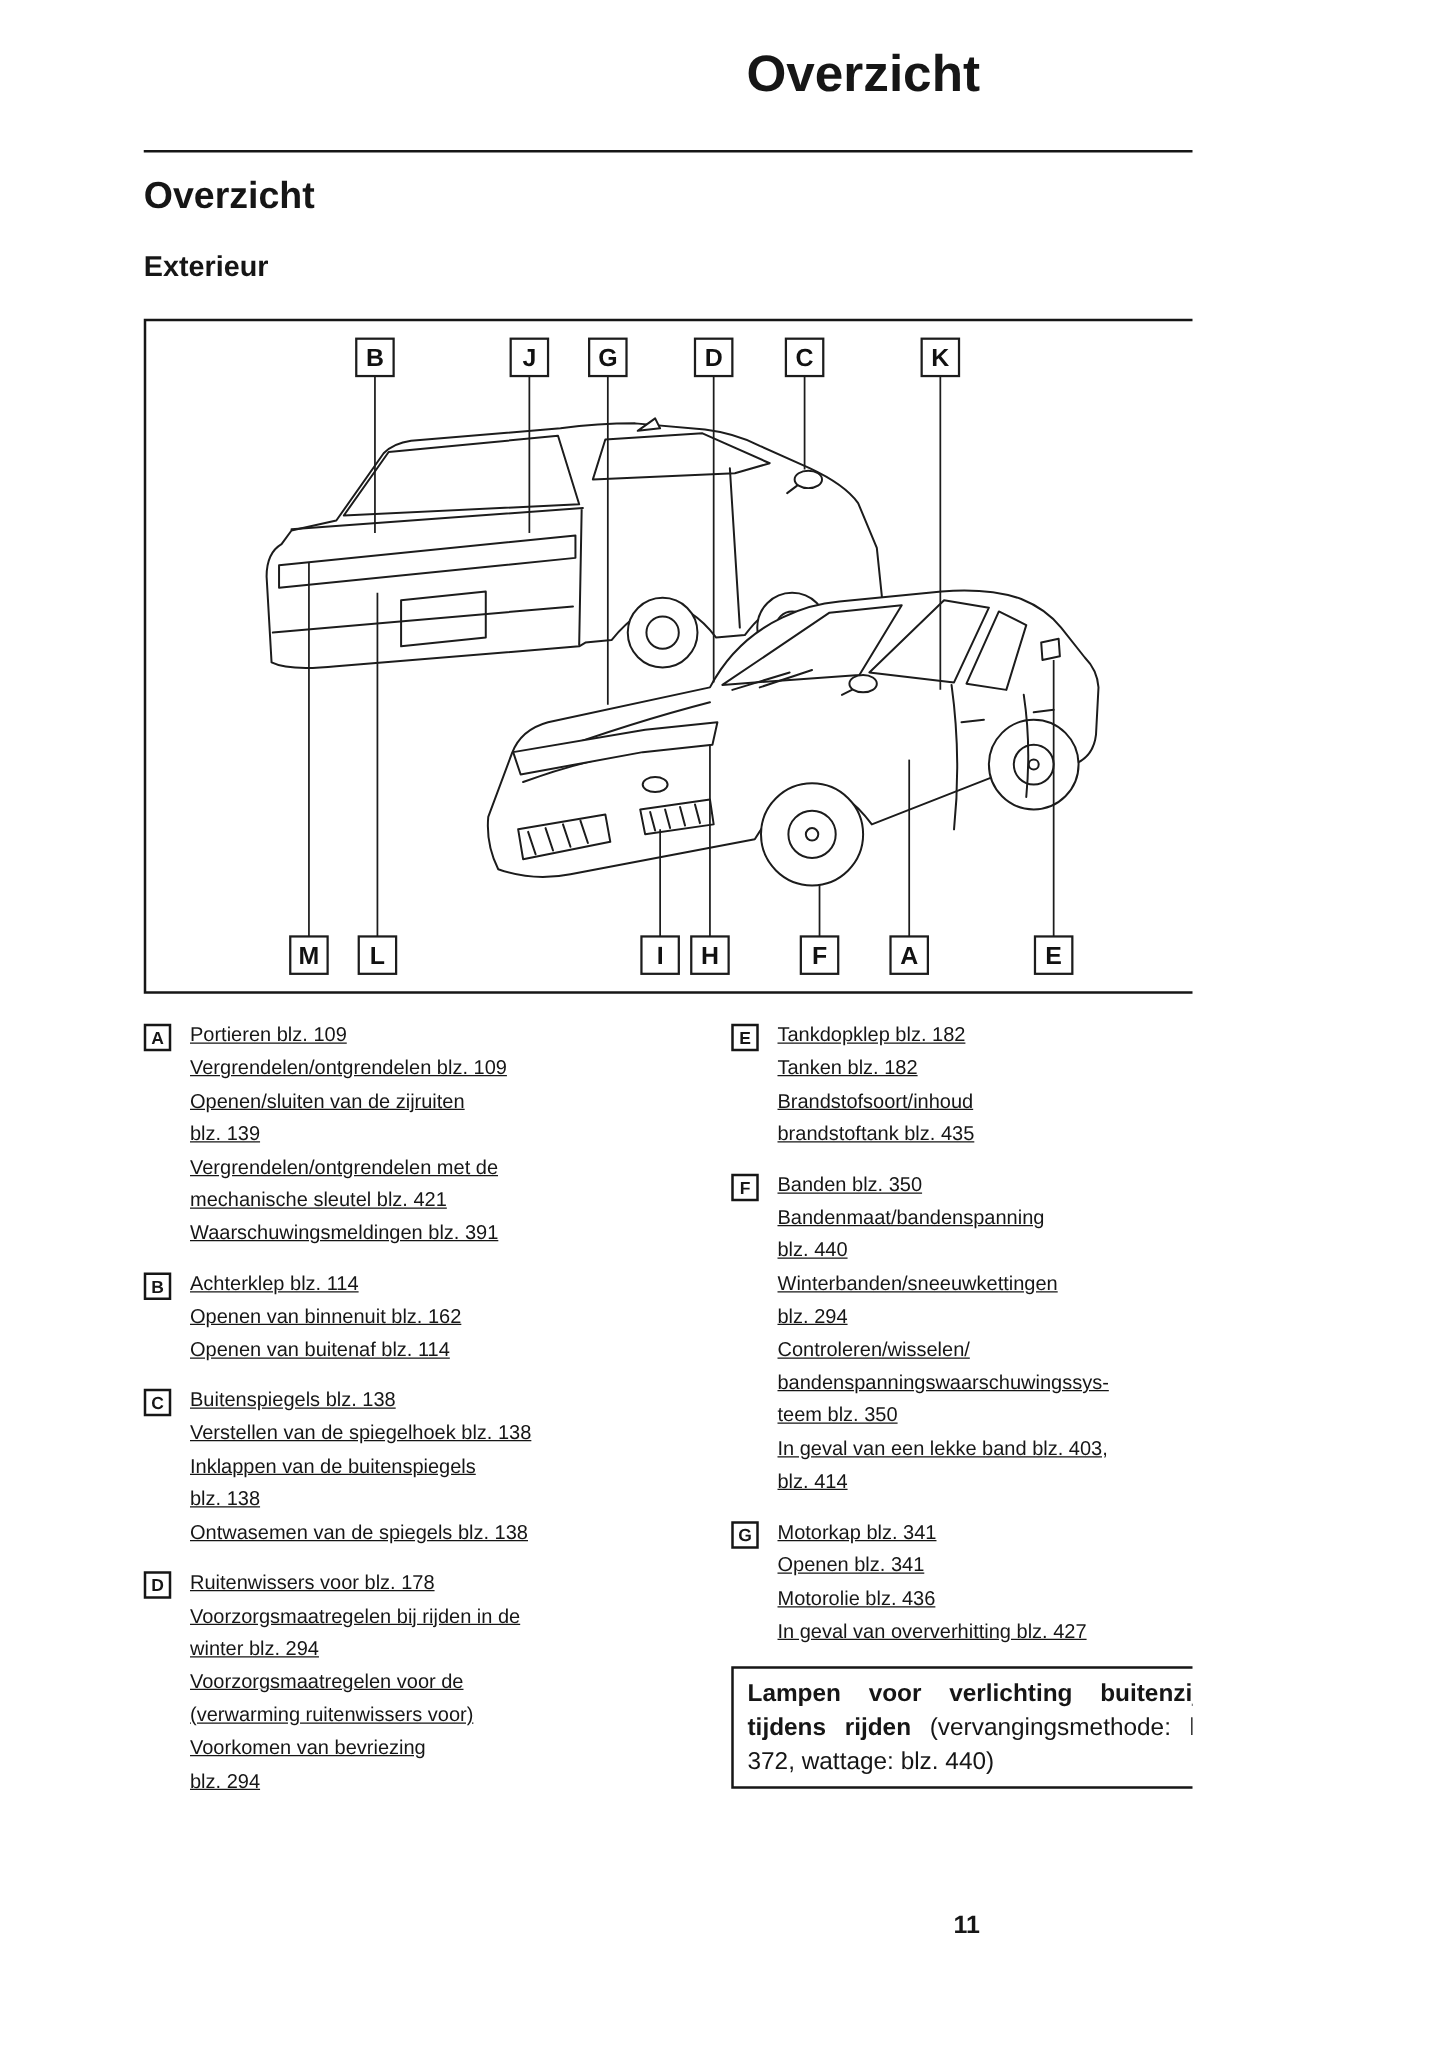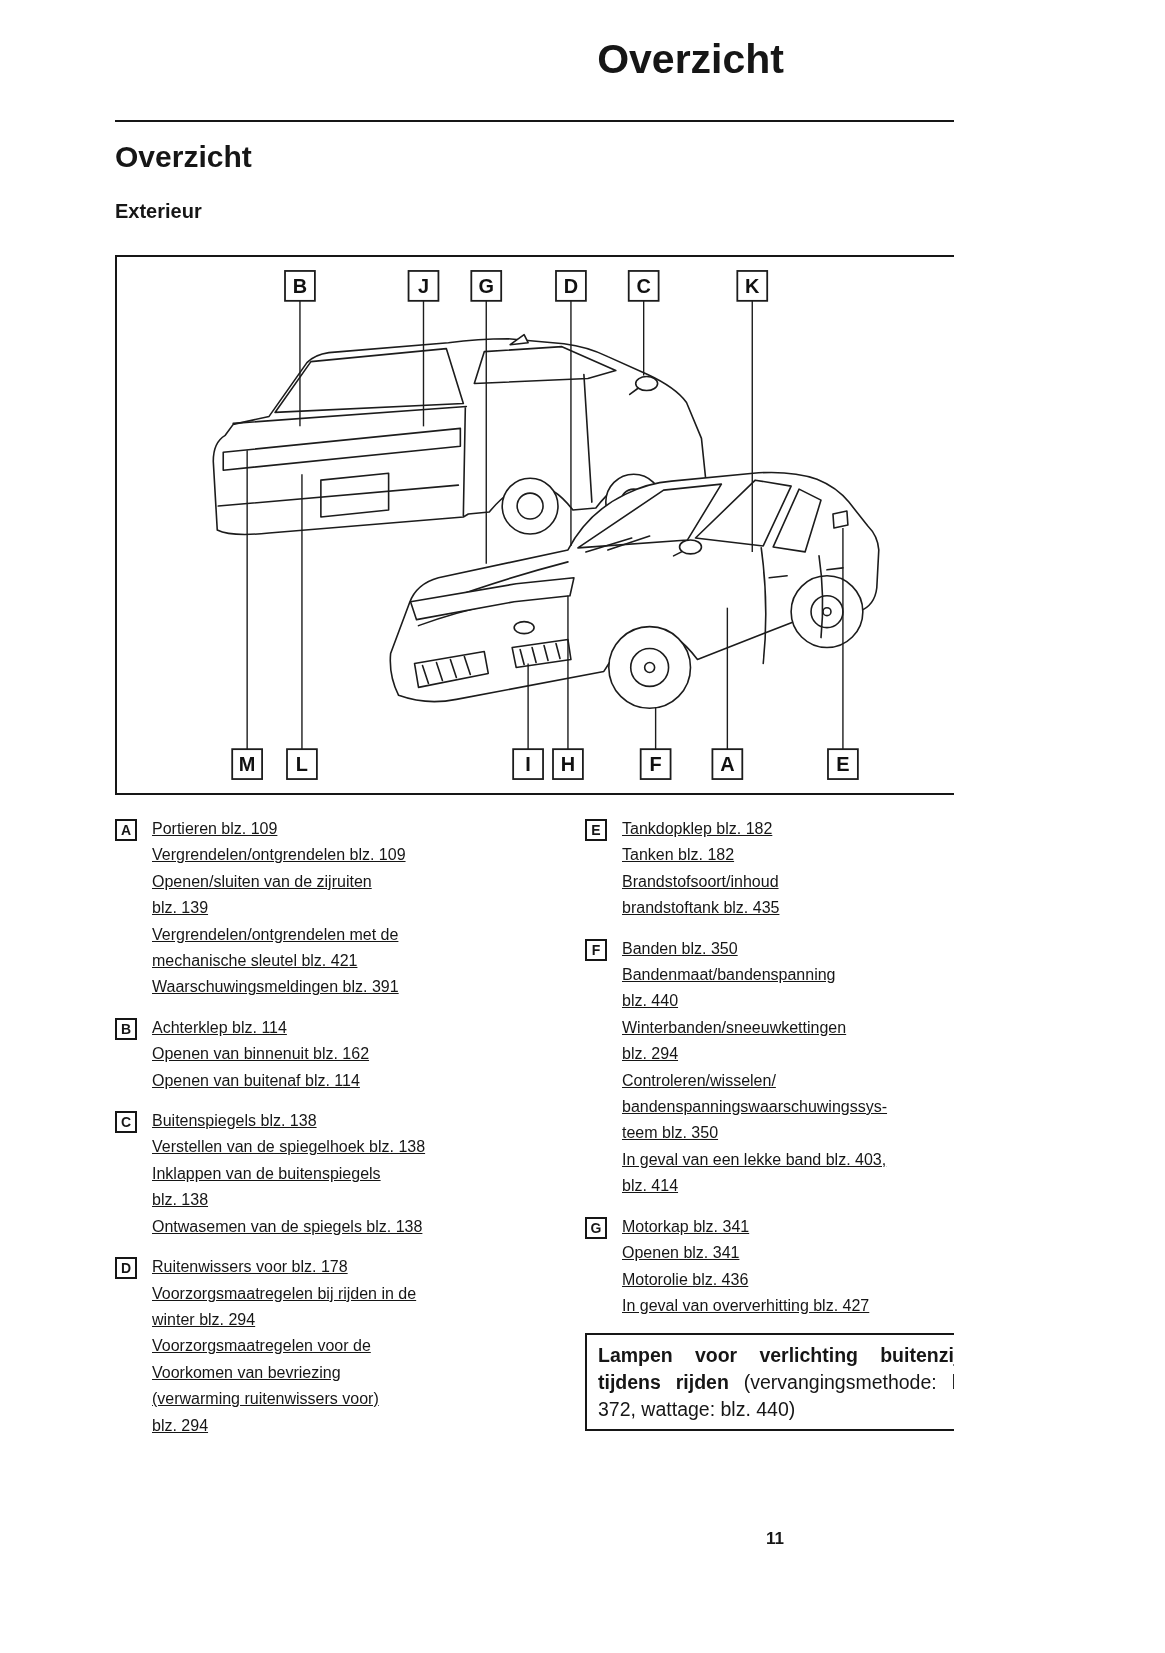--- a/index.html
+++ b/index.html
@@ -4,21 +4,21 @@
 <style>
   * { margin:0; padding:0; box-sizing:border-box; }
   html,body { background:#ffffff; }
   .page {
     position:relative; width:954px; height:1653px; background:#ffffff;
     font-family:"Liberation Sans", sans-serif; color:#161616; overflow:hidden;padding-left:33px;
   }
   .header-title { position:absolute; top:36px; right:170px; font-size:41px; font-weight:700; }
   .header-rule { position:absolute; top:120px; left:115px; width:880px; height:2px; background:#161616; }
   .section-title { position:absolute; top:140px; left:115px; font-size:30px; font-weight:700; }
-  .subsection-title { position:absolute; top:200px; left:115px; font-size:20px; font-weight:700; }
+  .subsection-title { position:absolute; top:200px; left:115px; font-size:23px; font-weight:700; }
   .side-tab { position:absolute; top:149px; left:1011px; width:89px; height:87px; background:#7d7d7d; }
   .side-label { position:absolute; top:266px; left:1018px; writing-mode:vertical-rl; font-size:20px; color:#161616; }
 
   .diagram-box { position:absolute; top:255px; left:115px; width:880px; height:540px; border:2px solid #161616; background:#fff; }
   .diagram-box svg { display:block; width:100%; height:100%; }
   .diagram-box .ln     { stroke:#1c1c1c; stroke-width:1.6; fill:none; stroke-linejoin:round; stroke-linecap:round; }
   .diagram-box .solid  { fill:#ffffff; stroke:#1c1c1c; stroke-width:1.6; stroke-linejoin:round; }
   .diagram-box .leader { stroke:#1c1c1c; stroke-width:1.4; fill:none; }
   .diagram-box .lblbox { fill:#ffffff; stroke:#1c1c1c; stroke-width:1.8; }
   .diagram-box text.lbl{ font-family:"Liberation Sans", sans-serif; font-size:20px; font-weight:700; fill:#111; text-anchor:middle; }
@@ -32,21 +32,21 @@
     font-size:14px; font-weight:700; display:flex; align-items:center; justify-content:center;
     margin-top:3px;
   }
   .legend-lines { margin-left:15px; }
   .legend-lines p { font-size:16px; line-height:26.4px; white-space:nowrap;text-decoration:underline; }
 
   .note-box { border:2px solid #161616; padding:7px 11px; width:410px; margin-top:4px; }
   .note-box p { font-size:19.5px; line-height:26.6px; text-align:justify; }
   .note-box .nb-bold { font-weight:700; }
 
-  .page-number { position:absolute; top:1529px; right:170px; font-size:17px; font-weight:700; }
+  .page-number { position:absolute; top:1529px; right:170px; font-size:20px; font-weight:700; }
 </style>
 </head>
 <body>
 
 <div class="page">
 
   <div class="header-title">Overzicht</div>
   <div class="header-rule"></div>
 
   <div class="section-title">Overzicht</div>
@@ -212,22 +212,22 @@
         </div>
       </div>
 
       <div class="legend-item">
         <span class="legend-key">D</span>
         <div class="legend-lines">
           <p>Ruitenwissers voor blz. 178</p>
           <p>Voorzorgsmaatregelen bij rijden in de</p>
           <p>winter blz. 294</p>
           <p>Voorzorgsmaatregelen voor de</p>
+          <p>(verwarming ruitenwissers voor)</p>
           <p>Voorkomen van bevriezing</p>
-          <p>(verwarming ruitenwissers voor)</p>
           <p>blz. 294</p>
         </div>
       </div>
 
     </div>
 
     <div class="col-right">
 
       <div class="legend-item">
         <span class="legend-key">E</span>

